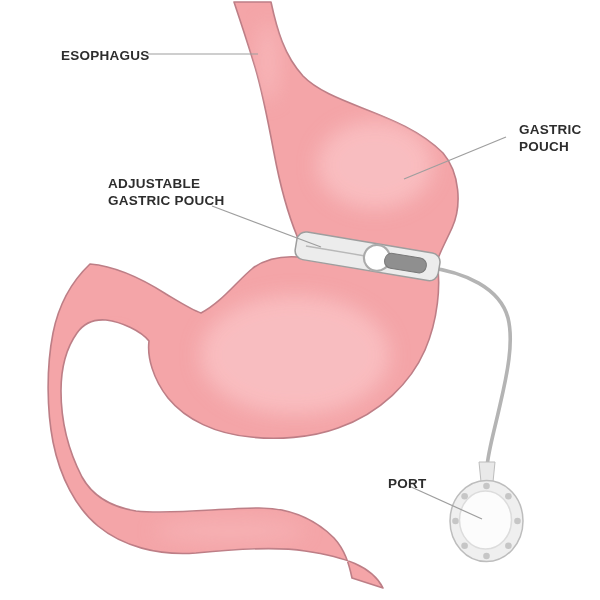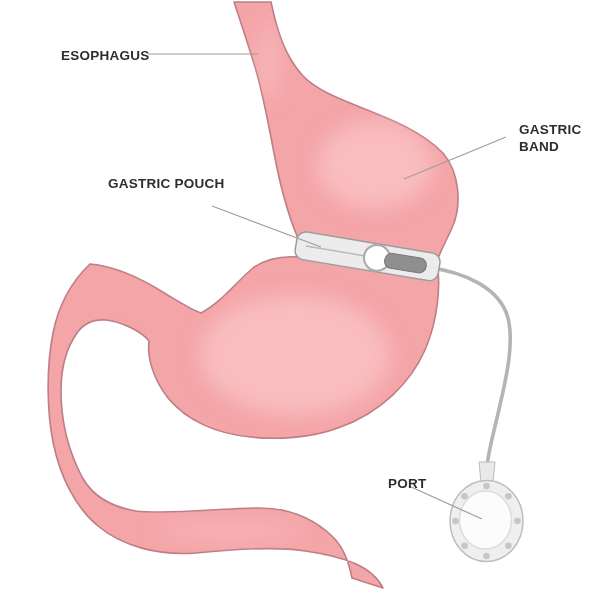--- a/index.html
+++ b/index.html
@@ -132,21 +132,22 @@
       <line x1="212" y1="206" x2="321" y2="247"></line>
       <line x1="409" y1="486" x2="482" y2="519"></line>
     </g>
   </svg>
 
   
   <div class="lbl" style="left:61px;top:47px;">ESOPHAGUS</div>
 
   <div class="lbl" style="left:511px;top:121px;margin-left:8px;">
     <div>GASTRIC</div>
-    <div>BAND</div>
+    <div>POUCH</div>
   </div>
 
   <div class="lbl" style="left:108px;top:175px;">
+    <div>ADJUSTABLE</div>
     <div>GASTRIC POUCH</div>
   </div>
 
   <div class="lbl" style="left:388px;top:475px;">PORT</div>
 </div>
 
 </body></html>

